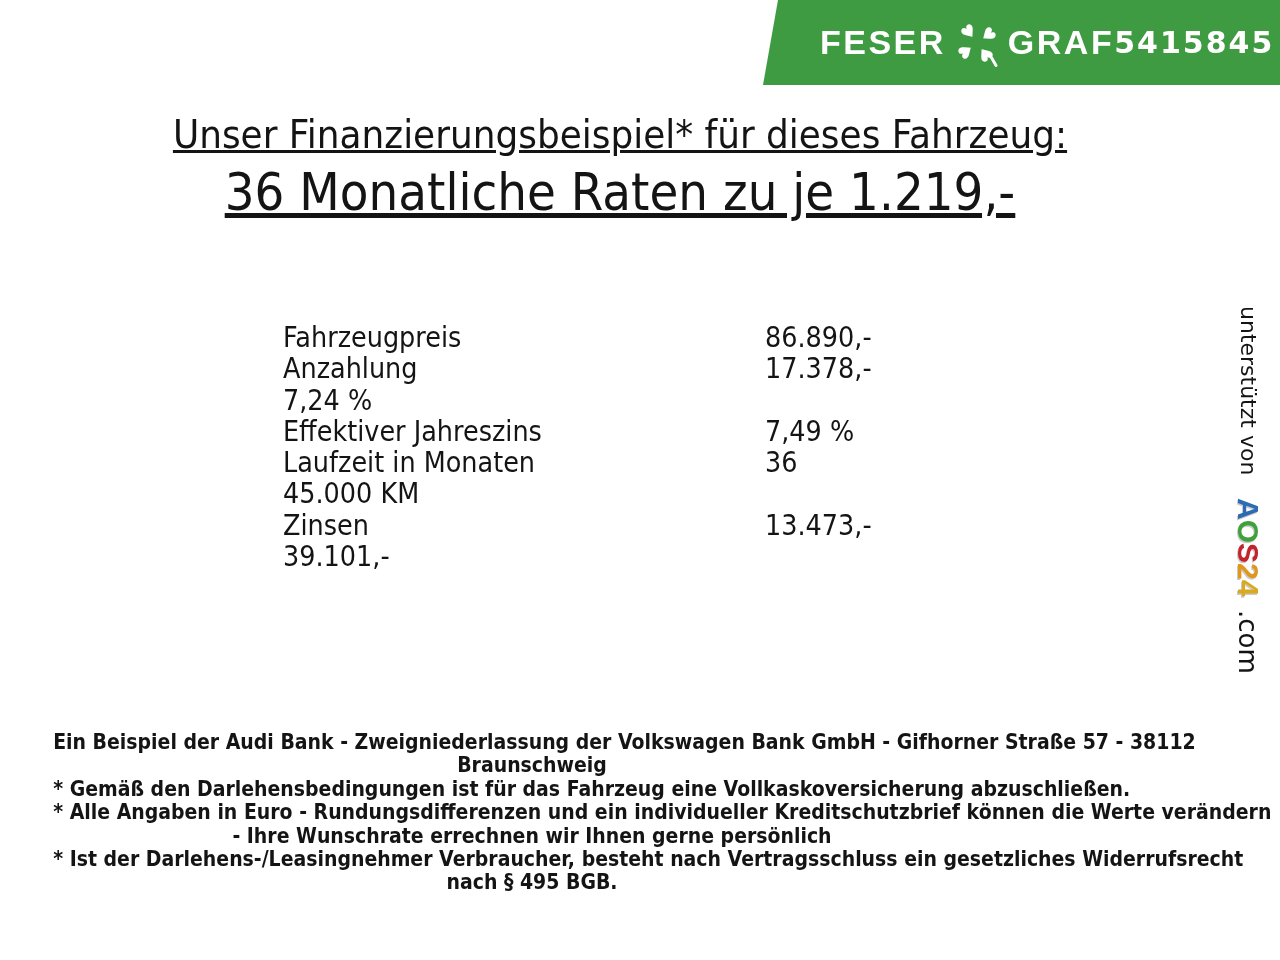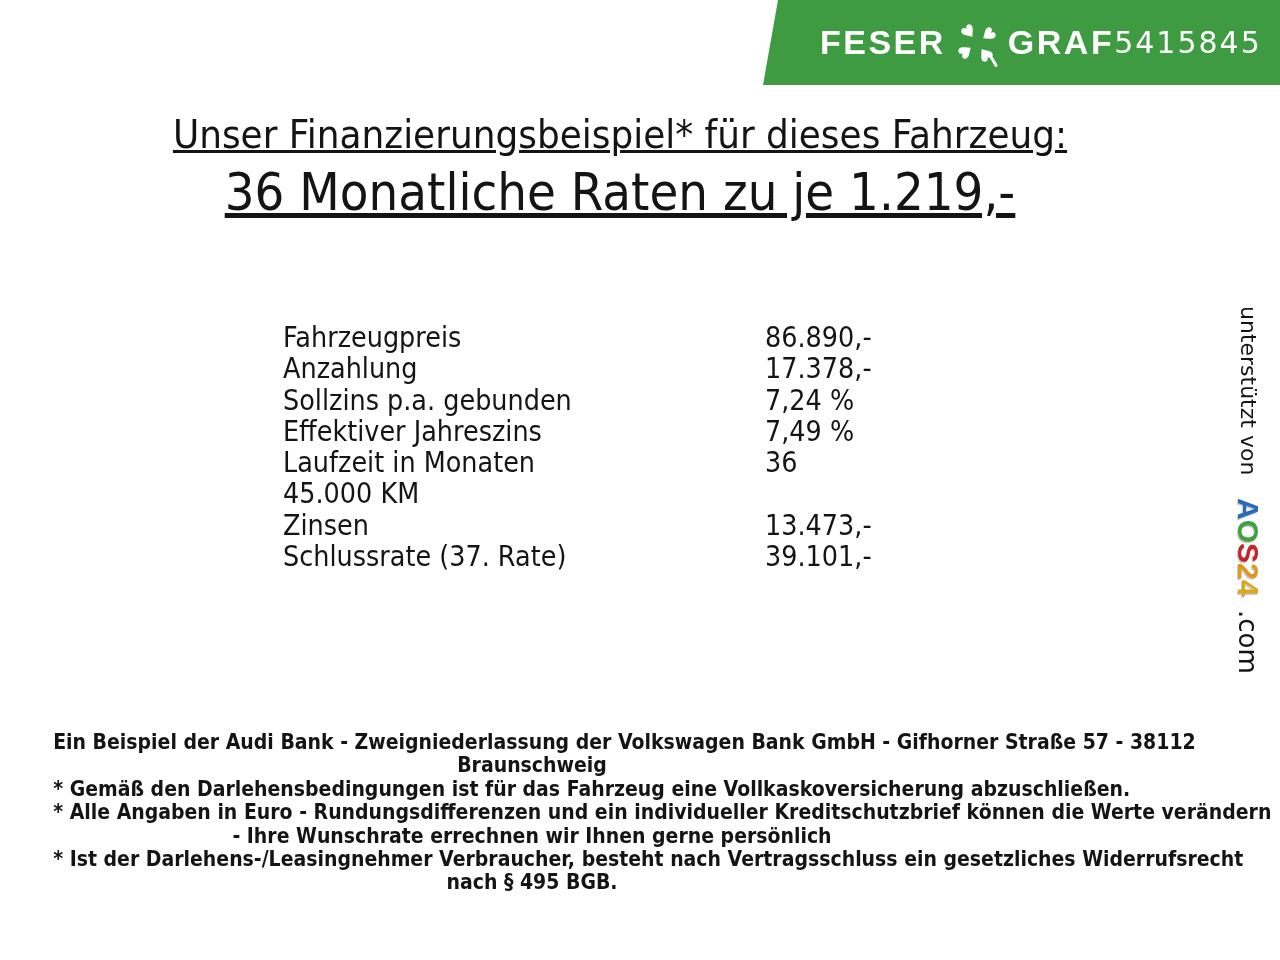--- a/index.html
+++ b/index.html
@@ -67,21 +67,21 @@
     height: 11px;
     background: #ffffff;
     border-radius: 0 0 4px 4px;
     transform: rotate(-38deg);
   }
   .vehicle-num {
     margin-left: auto;
     margin-right: 37px;
     color: #ffffff;
     font-size: 30px;
-    font-weight: normal;
+    font-weight: bold;
     letter-spacing: 2px;
   }
 
   
   .title-block {
     position: absolute;
     top: 110px;
     left: 0;
     width: 1240px;
     text-align: center;
@@ -192,40 +192,38 @@
   <div class="finance-table">
     <div class="frow">
       <span class="cell label"><span class="cell-text">Fahrzeugpreis</span></span>
       <span class="cell value"><span class="cell-text">86.890,-</span></span>
     </div>
     <div class="frow">
       <span class="cell label"><span class="cell-text">Anzahlung</span></span>
       <span class="cell value"><span class="cell-text">17.378,-</span></span>
     </div>
     <div class="frow">
-      <span class="cell label"><span class="cell-text">Sollzins p.a. gebunden</span></span>
       <span class="cell value"><span class="cell-text">7,24 %</span></span>
     </div>
     <div class="frow">
       <span class="cell label"><span class="cell-text">Effektiver Jahreszins</span></span>
       <span class="cell value"><span class="cell-text">7,49 %</span></span>
     </div>
     <div class="frow">
       <span class="cell label"><span class="cell-text">Laufzeit in Monaten</span></span>
       <span class="cell value"><span class="cell-text">36</span></span>
     </div>
     <div class="frow">
       <span class="cell value"><span class="cell-text">45.000 KM</span></span>
     </div>
     <div class="frow">
       <span class="cell label"><span class="cell-text">Zinsen</span></span>
       <span class="cell value"><span class="cell-text">13.473,-</span></span>
     </div>
     <div class="frow">
-      <span class="cell label"><span class="cell-text">Schlussrate (37. Rate)</span></span>
       <span class="cell value"><span class="cell-text">39.101,-</span></span>
     </div>
   </div>
 
   <div class="sidebar-vertical">
     <span class="supported-by">unterstützt von</span>
     <span class="aos-logo"><span class="aos-letter" style="color: rgb(44, 108, 181);">A</span><span class="aos-letter" style="color: rgb(63, 161, 60);">O</span><span class="aos-letter" style="color: rgb(196, 35, 43);">S</span><span class="aos-letter" style="color: rgb(224, 151, 29);">2</span><span class="aos-letter" style="color: rgb(217, 169, 31);">4</span></span>
     <span class="aos-suffix">.com</span>
   </div>
 

